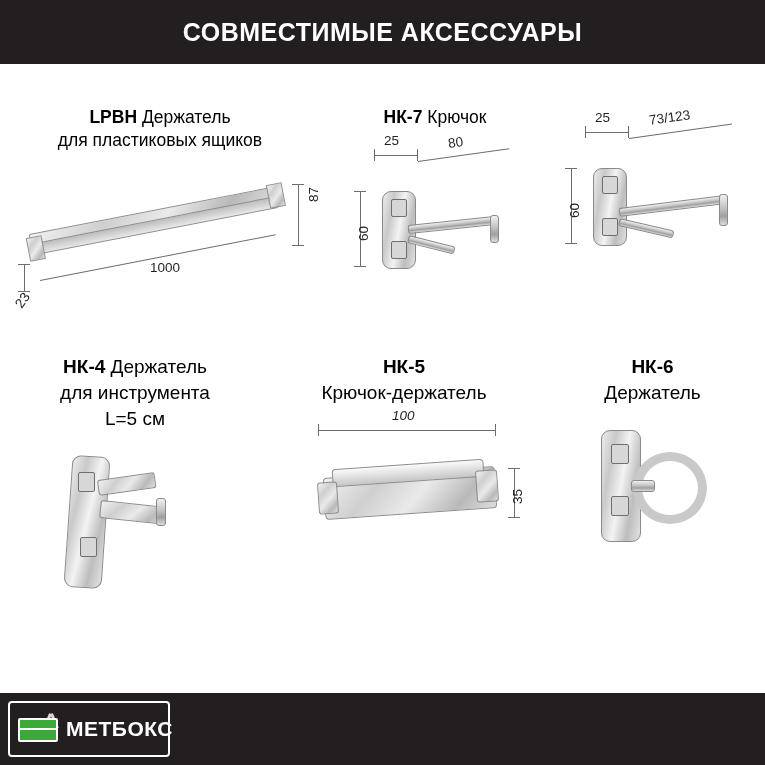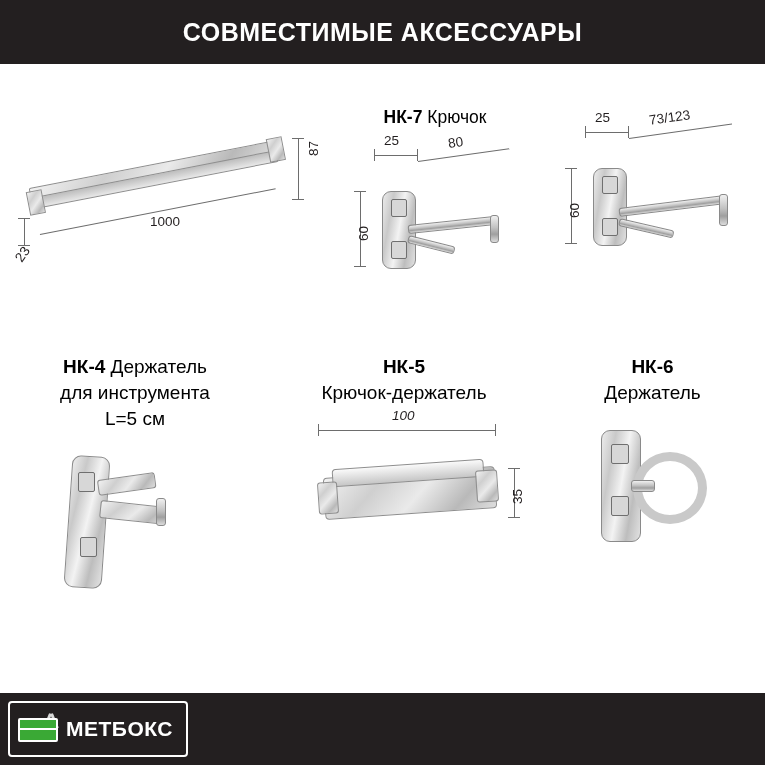--- a/index.html
+++ b/index.html
@@ -48,21 +48,21 @@
     left: 0;
     bottom: 0;
     width: 765px;
     height: 72px;
     background: #231f20;
   }
   .logo-box {
     position: absolute;
     left: 8px;
     top: 8px;
-    width: 180px;
+    width: 162px;
     height: 56px;
     background: #231f20;
     border: 2px solid #ffffff;
     border-radius: 4px;
     display: flex;
     align-items: center;
     padding-left: 6px;
     box-sizing: border-box;
   }
   .logo-mark {
@@ -193,20 +193,25 @@
 
 <div class="page">
 
   <div class="header">
     <div class="header-title">СОВМЕСТИМЫЕ АКСЕССУАРЫ</div>
   </div>
 
   <div class="content">
 
     <div class="item" style="left:10px; top:42px; width:300px; height:240px;">
+      <div class="item-caption">
+        <span class="cap-line"><span class="cap-code">LPBH</span>
+        <span>Держатель</span></span>
+        <span class="cap-line">для пластиковых ящиков</span>
+      </div>
 
       <div class="drawing" style="height:170px;">
 
         <div class="metal" style="left:20px; top:82px; width:250px; height:12px; transform: rotate(-11deg); transform-origin: left center; border-radius:2px;"></div>
         <div class="metal" style="left:20px; top:92px; width:250px; height:10px; transform: rotate(-11deg); transform-origin: left center; background: linear-gradient(180deg,#bdbdbd,#e8e8e8); border-radius:2px;"></div>
         <div class="metal" style="left:18px; top:86px; width:14px; height:22px; transform: rotate(-11deg); transform-origin:left center;"></div>
         <div class="metal" style="left:258px; top:33px; width:14px; height:22px; transform: rotate(-11deg); transform-origin:left center;"></div>
 
         <div class="dim-line v-line" style="left:288px; top:32px; height:62px;"></div>
         <div class="tick" style="left:282px; top:32px; width:12px; height:1px;"></div>

